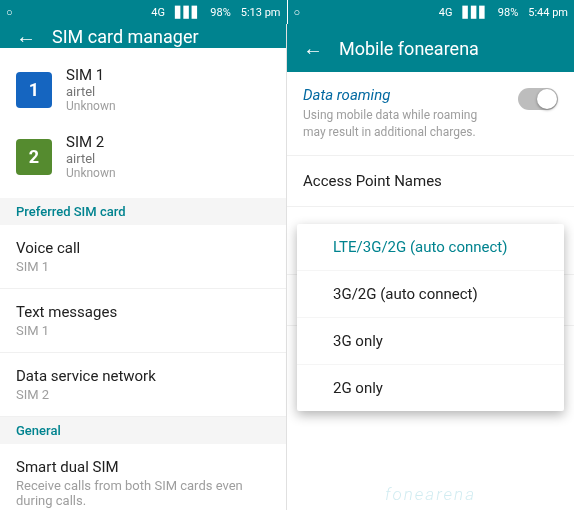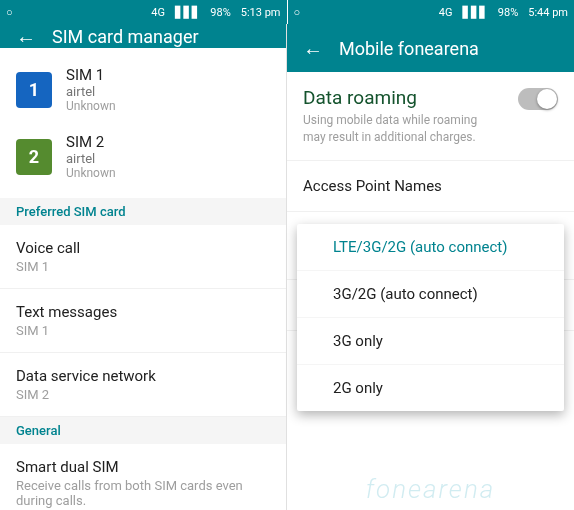--- a/index.html
+++ b/index.html
@@ -164,22 +164,23 @@
     
     .data-roaming-row {
       display: flex;
       align-items: flex-start;
       justify-content: space-between;
       padding: 14px 16px;
       border-bottom: 1px solid #f0f0f0;
     }
     .data-roaming-text { flex: 1; }
     .data-roaming-title {
-      font-size: 19px;
-      color: #14532d;
+      font-size: 15px;
+      color: #0369a1;
+      font-style: italic;
     }
     .data-roaming-desc {
       font-size: 12px;
       color: #9e9e9e;
       margin-top: 3px;
       line-height: 1.4;
       max-width: 190px;
     }
 
     
@@ -224,21 +225,21 @@
     .dropdown-item:last-child { border-bottom: none; }
     .dropdown-item.selected { color: #00838f; }
 
     
     .watermark {
       position: absolute;
       bottom: 6px;
       left: 0;
       right: 0;
       text-align: center;
-      font-size: 26px;
+      font-size: 17px;
       color: rgba(0,150,180,0.18);
       font-style: italic;
       font-weight: 300;
       letter-spacing: 2px;
       pointer-events: none;
     }
   </style>
 </head>
 <body>
 

